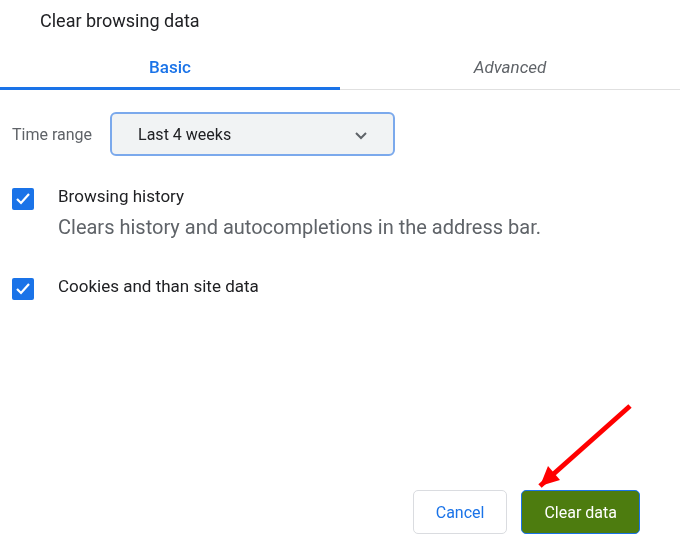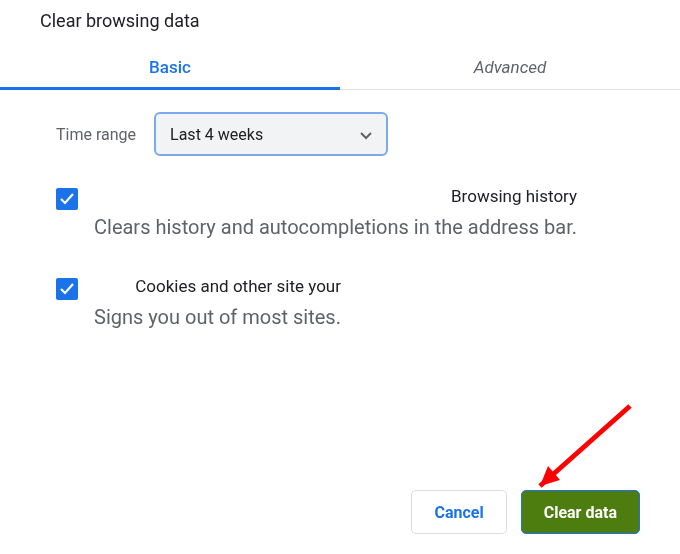--- a/index.html
+++ b/index.html
@@ -42,55 +42,53 @@
   }
   .tab.active::after {
     content: "";
     position: absolute;
     left: 0; right: 0; bottom: -1px;
     height: 3px;
     background: #1a73e8;
   }
   .body-area {
     padding: 22px 12px 10px 12px;
-    margin-left: 44px;
   }
   .timerange-row {
     display: flex;
     align-items: center;
     gap: 18px;
     margin-bottom: 30px;
   }
   .timerange-label {
     color: #5f6368;
     font-size: 16px;
   }
   .dropdown {
     display: flex;
     align-items: center;
     justify-content: space-between;
-    width: 234px;
+    width: 285px;
     height: 44px;
-    padding: 0 14px;
+    padding: 0 26px;
     border: 2px solid #7ba9ec;
     border-radius: 6px;
     background: #f1f3f4;
     cursor: pointer;
     color: #202124;
     font-size: 16px;
   }
   .dropdown .arrow {
     color: #5f6368;
   }
   .option-row {
     display: flex;
     align-items: flex-start;
-    gap: 16px;
+    gap: 24px;
     margin-bottom: 34px;
-    text-align: right;
   }
   .checkbox {
     width: 22px;
     height: 22px;
     border-radius: 2px;
     background: #1a73e8;
     flex-shrink: 0;
     display: flex;
     align-items: center;
     justify-content: center;
@@ -111,21 +109,21 @@
     position: absolute;
     right: 40px;
     bottom: 20px;
     display: flex;
     gap: 14px;
   }
   .btn {
     height: 44px;
     border-radius: 5px;
     font-size: 16px;
-    font-weight: 700;
+    font-weight: 400;
     display: flex;
     align-items: center;
     justify-content: center;
     padding: 0 22px;
     cursor: pointer;
     user-select: none;
   }
   .btn-cancel {
     background: #fff;
     color: #1a73e8;
@@ -181,22 +179,21 @@
     </div>
   </div>
 
   <div class="option-row">
     <div class="checkbox">
       <svg width="14" height="12" viewBox="0 0 14 12">
           <path d="M1 6 L5 10 L13 1" fill="none" stroke="#fff" stroke-width="2.2"></path>
         </svg>
     </div>
     <div class="option-text">
-      <div class="opt-title">Cookies and other site your</div>
-      <div class="opt-desc">Signs you out of most sites.</div>
+      <div class="opt-title">Cookies and than site data</div>
     </div>
   </div>
 
 
 </div>
 
 <svg class="arrow-svg" viewBox="0 0 150 120">
   <line x1="140" y1="4" x2="50" y2="84" stroke="#ff0000" stroke-width="5"></line>
   <polygon points="50,84 70,78 58,64" fill="#ff0000"></polygon>
 </svg>

